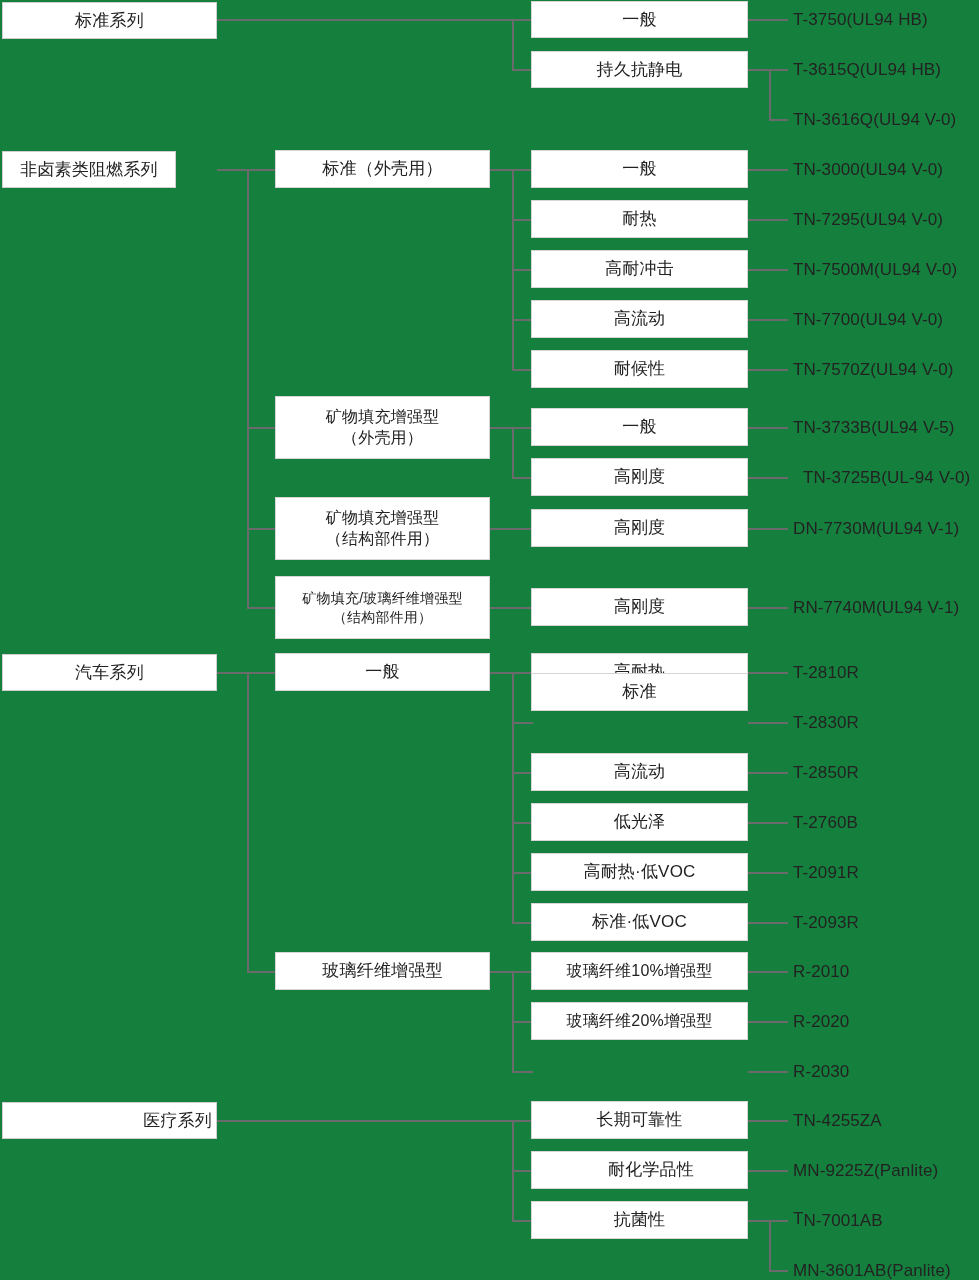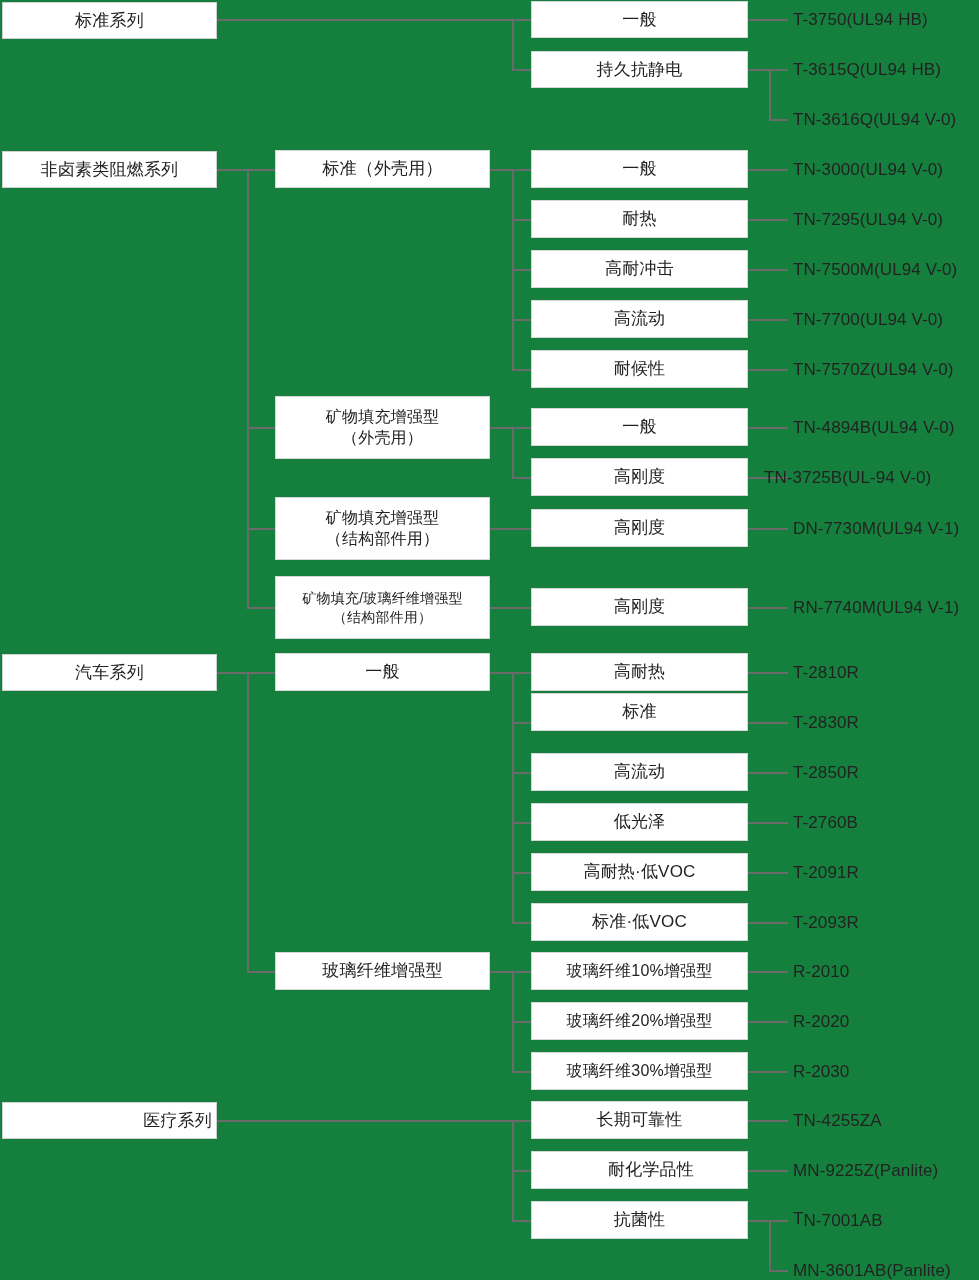--- a/index.html
+++ b/index.html
@@ -82,21 +82,21 @@
   <div class="ln h" style="left:748px;top:19px;width:40px;"></div>
   <div class="leaf" style="left:793px;top:11px;">T-3750(UL94 HB)</div>
 
   <div class="ln h" style="left:748px;top:69px;width:22px;"></div>
   <div class="ln v" style="left:769px;top:69px;height:52px;"></div>
   <div class="ln h" style="left:769px;top:69px;width:19px;"></div>
   <div class="ln h" style="left:769px;top:119px;width:19px;"></div>
   <div class="leaf" style="left:793px;top:61px;">T-3615Q(UL94 HB)</div>
   <div class="leaf" style="left:793px;top:111px;">TN-3616Q(UL94 V-0)</div>
 
-  <div class="node lvl1" style="left:2px;top:151px;width:215px;height:37px;">
+  <div class="node lvl1" style="left:2px;top:151px;width:174px;height:37px;">
     <span class="txt">非卤素类阻燃系列</span>
   </div>
 
   <div class="ln h" style="left:217px;top:169px;width:59px;"></div>
   <div class="ln v" style="left:247px;top:169px;height:440px;"></div>
   <div class="ln h" style="left:247px;top:169px;width:29px;"></div>
   <div class="ln h" style="left:247px;top:427px;width:29px;"></div>
   <div class="ln h" style="left:247px;top:528px;width:29px;"></div>
   <div class="ln h" style="left:247px;top:607px;width:29px;"></div>
 
@@ -159,22 +159,22 @@
 
   <div class="node" style="left:531px;top:408px;width:217px;height:38px;">
     <span class="txt">一般</span>
     </div>
   <div class="node" style="left:531px;top:458px;width:217px;height:38px;">
     <span class="txt">高刚度</span>
     </div>
 
   <div class="ln h" style="left:748px;top:427px;width:40px;"></div>
   <div class="ln h" style="left:748px;top:477px;width:40px;"></div>
-  <div class="leaf" style="left:793px;top:419px;">TN-4894B(UL94 V-0)</div>
-  <div class="leaf" style="left:764px;top:469px;">TN-3725B(UL-94 V-0)</div>
+  <div class="leaf" style="left:793px;top:419px;">TN-3733B(UL94 V-5)</div>
+  <div class="leaf" style="left:803px;top:469px;">TN-3725B(UL-94 V-0)</div>
 
   <div class="ln h" style="left:490px;top:528px;width:43px;"></div>
   <div class="node" style="left:531px;top:509px;width:217px;height:38px;">
     <span class="txt">高刚度</span>
     </div>
   <div class="ln h" style="left:748px;top:528px;width:40px;"></div>
   <div class="leaf" style="left:793px;top:520px;">DN-7730M(UL94 V-1)</div>
 
   <div class="ln h" style="left:490px;top:607px;width:43px;"></div>
   <div class="node" style="left:531px;top:588px;width:217px;height:38px;">
@@ -204,21 +204,21 @@
   <div class="ln h" style="left:512px;top:672px;width:21px;"></div>
   <div class="ln h" style="left:512px;top:722px;width:21px;"></div>
   <div class="ln h" style="left:512px;top:772px;width:21px;"></div>
   <div class="ln h" style="left:512px;top:822px;width:21px;"></div>
   <div class="ln h" style="left:512px;top:872px;width:21px;"></div>
   <div class="ln h" style="left:512px;top:922px;width:21px;"></div>
 
   <div class="node" style="left:531px;top:653px;width:217px;height:38px;">
     <span class="txt">高耐热</span>
     </div>
-  <div class="node" style="left:531px;top:693px;width:217px;height:38px;">
+  <div class="node" style="left:531px;top:673px;width:217px;height:38px;">
     <span class="txt">标准</span>
     </div>
   <div class="node" style="left:531px;top:753px;width:217px;height:38px;">
     <span class="txt">高流动</span>
     </div>
   <div class="node" style="left:531px;top:803px;width:217px;height:38px;">
     <span class="txt">低光泽</span>
     </div>
   <div class="node" style="left:531px;top:853px;width:217px;height:38px;">
     <span class="txt">高耐热·低VOC</span>
@@ -246,23 +246,20 @@
   <div class="ln h" style="left:512px;top:971px;width:21px;"></div>
   <div class="ln h" style="left:512px;top:1021px;width:21px;"></div>
   <div class="ln h" style="left:512px;top:1071px;width:21px;"></div>
 
   <div class="node" style="left:531px;top:952px;width:217px;height:38px;font-size:16px;">
     <span class="txt">玻璃纤维10%增强型</span>
     </div>
   <div class="node" style="left:531px;top:1002px;width:217px;height:38px;font-size:16px;">
     <span class="txt">玻璃纤维20%增强型</span>
     </div>
-  <div class="node" style="left:531px;top:1052px;width:217px;height:38px;font-size:16px;">
-    <span class="txt">玻璃纤维30%增强型</span>
-    </div>
 
   <div class="ln h" style="left:748px;top:971px;width:40px;"></div>
   <div class="ln h" style="left:748px;top:1021px;width:40px;"></div>
   <div class="ln h" style="left:748px;top:1071px;width:40px;"></div>
 
   <div class="leaf" style="left:793px;top:963px;">R-2010</div>
   <div class="leaf" style="left:793px;top:1013px;">R-2020</div>
   <div class="leaf" style="left:793px;top:1063px;">R-2030</div>
 
   <div class="node lvl1" style="left:2px;top:1102px;width:215px;height:37px;text-align:right;">

